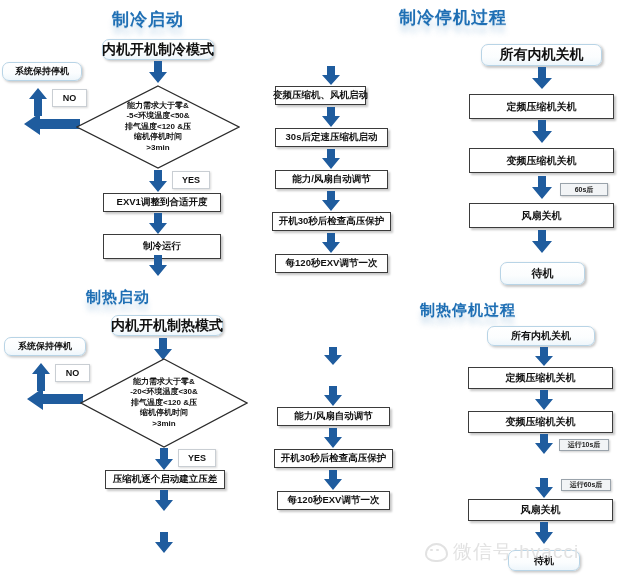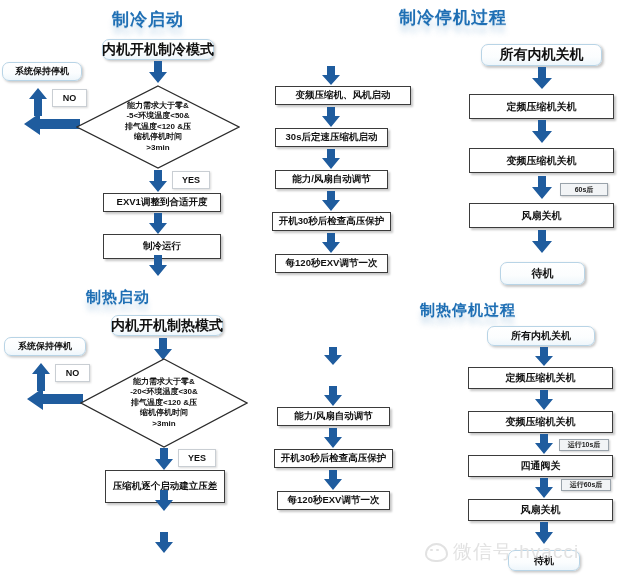--- a/index.html
+++ b/index.html
@@ -171,21 +171,21 @@
         <polygon points="5,0 13,0 13,10 18,10 9,21 0,10 5,10" fill="#1F5C9E"></polygon>
       </svg>
   </div>
 
   <div class="arr" style="left:322px;top:66px;">
     <svg width="18" height="19" viewBox="0 0 18 19">
         <polygon points="5,0 13,0 13,9 18,9 9,19 0,9 5,9" fill="#1F5C9E"></polygon>
       </svg>
   </div>
 
-  <div class="node proc" style="left:275px;top:86px;width:136px;height:19px;">变频压缩机、风机启动</div>
+  <div class="node proc" style="left:275px;top:86px;width:91px;height:19px;">变频压缩机、风机启动</div>
   <div class="arr" style="left:322px;top:107px;">
     <svg width="18" height="20" viewBox="0 0 18 20">
         <polygon points="5,0 13,0 13,9 18,9 9,20 0,9 5,9" fill="#1F5C9E"></polygon>
       </svg>
   </div>
 
   <div class="node proc" style="left:275px;top:128px;width:113px;height:19px;">30s后定速压缩机启动</div>
   <div class="arr" style="left:322px;top:149px;">
     <svg width="18" height="20" viewBox="0 0 18 20">
         <polygon points="5,0 13,0 13,9 18,9 9,20 0,9 5,9" fill="#1F5C9E"></polygon>
@@ -285,21 +285,21 @@
     </div>
   </div>
 
   <div class="arr" style="left:155px;top:448px;">
     <svg width="18" height="22" viewBox="0 0 18 22">
         <polygon points="5,0 13,0 13,11 18,11 9,22 0,11 5,11" fill="#1F5C9E"></polygon>
       </svg>
   </div>
   <div class="node tag-plain" style="left:178px;top:449px;width:38px;height:18px;font-size:9px;">YES</div>
 
-  <div class="node proc" style="left:105px;top:470px;width:120px;height:33px;">压缩机逐个启动建立压差</div>
+  <div class="node proc" style="left:105px;top:470px;width:120px;height:19px;">压缩机逐个启动建立压差</div>
 
   <div class="arr" style="left:155px;top:490px;">
     <svg width="18" height="21" viewBox="0 0 18 21">
         <polygon points="5,0 13,0 13,10 18,10 9,21 0,10 5,10" fill="#1F5C9E"></polygon>
       </svg>
   </div>
 
 
   <div class="arr" style="left:155px;top:532px;">
     <svg width="18" height="21" viewBox="0 0 18 21">
@@ -356,21 +356,20 @@
   <div class="node proc" style="left:468px;top:411px;width:145px;height:22px;font-size:10px;">变频压缩机关机</div>
 
   <div class="arr" style="left:535px;top:434px;">
     <svg width="18" height="20" viewBox="0 0 18 20">
         <polygon points="5,0 13,0 13,9 18,9 9,20 0,9 5,9" fill="#1F5C9E"></polygon>
       </svg>
   </div>
 
   <div class="node tag" style="left:559px;top:439px;width:50px;height:12px;">运行10s后</div>
 
-  <div class="node proc" style="left:468px;top:455px;width:145px;height:22px;font-size:10px;">四通阀关</div>
 
   <div class="arr" style="left:535px;top:478px;">
     <svg width="18" height="20" viewBox="0 0 18 20">
         <polygon points="5,0 13,0 13,9 18,9 9,20 0,9 5,9" fill="#1F5C9E"></polygon>
       </svg>
   </div>
 
   <div class="node tag" style="left:561px;top:479px;width:50px;height:12px;">运行60s后</div>
 
   <div class="node proc" style="left:468px;top:499px;width:145px;height:22px;font-size:10px;">风扇关机</div>

